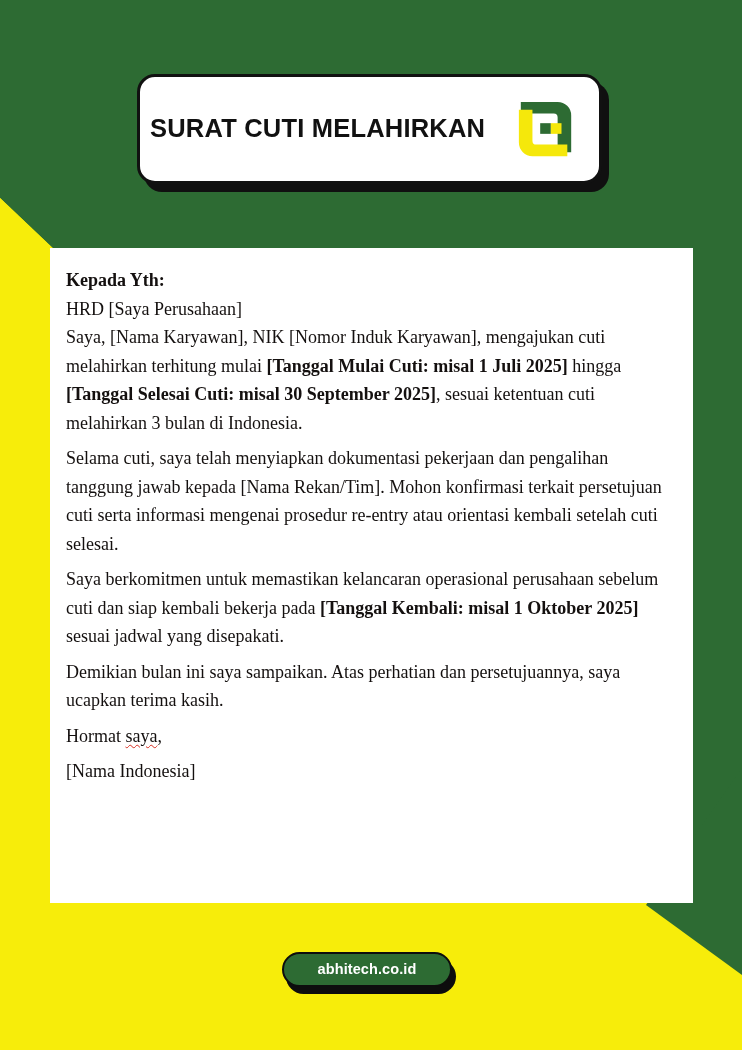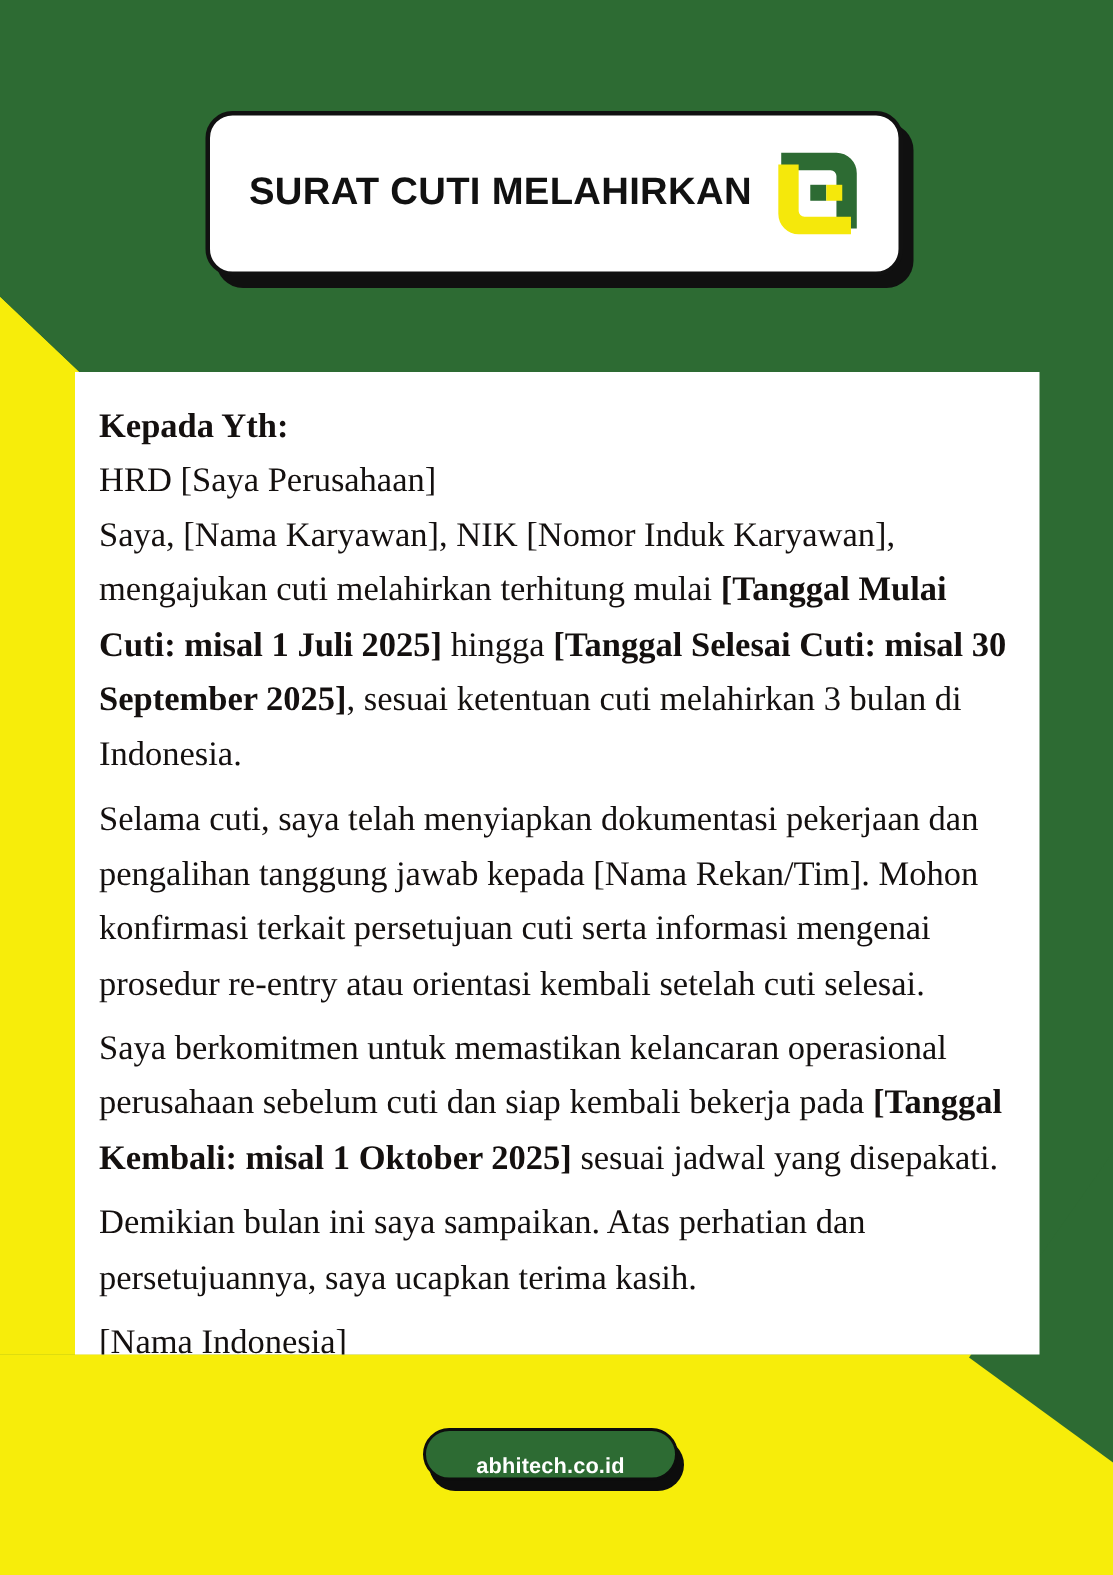--- a/index.html
+++ b/index.html
@@ -49,21 +49,21 @@
     left: 0;
     top: 0;
     width: 465px;
     height: 110px;
     background: #ffffff;
     border: 3px solid #111111;
     border-radius: 18px;
     display: flex;
     align-items: center;
     justify-content: flex-start;
-    padding-left: 26px;
+    padding-left: 10px;
   }
   .title-text {
     font-family: "Liberation Sans", sans-serif;
     font-weight: bold;
     font-size: 25.5px;
     letter-spacing: 0.2px;
     color: #111111;
     white-space: nowrap;
     line-height: 1;
   }
@@ -85,21 +85,21 @@
     width: 643px;
     height: 655px;
     background: #ffffff;
     z-index: 3;
     padding: 18px 22px 10px 16px;
     overflow: hidden;
   }
 
   .letter-body {
     font-family: "Liberation Serif", "DejaVu Serif", serif;
-    font-size: 23px;
+    font-size: 18px;
     line-height: 1.585;
     color: #14100f;
     text-align: left;
   }
 
   .para { margin: 0; }
   .para + .para { margin-top: 7px; }
   .para.tight + .para.tight { margin-top: 0; }
 
   .bold { font-weight: bold; }
@@ -132,21 +132,21 @@
   .badge {
     position: absolute;
     left: 0;
     top: 0;
     width: 170px;
     height: 35px;
     background: #2d6b33;
     border: 2.5px solid #0d0d0d;
     border-radius: 20px;
     display: flex;
-    align-items: flex-end;
+    align-items: center;
     justify-content: center;
   }
   .badge-text {
     font-family: "Liberation Sans", sans-serif;
     font-weight: bold;
     font-size: 14.5px;
     color: #ffffff;
     letter-spacing: 0.1px;
     line-height: 1;
   }
@@ -207,20 +207,23 @@
     </p>
 
     <p class="para">Selama cuti, saya telah menyiapkan dokumentasi pekerjaan dan pengalihan tanggung jawab kepada [Nama Rekan/Tim]. Mohon konfirmasi terkait persetujuan cuti serta informasi mengenai prosedur re-entry atau orientasi kembali setelah cuti selesai.</p>
 
     <p class="para">
       <span>Saya berkomitmen untuk memastikan kelancaran operasional perusahaan sebelum cuti dan siap kembali bekerja pada </span><span class="bold">[Tanggal Kembali: misal 1 Oktober 2025]</span><span> sesuai jadwal yang disepakati.</span>
     </p>
 
     <p class="para">Demikian bulan ini saya sampaikan. Atas perhatian dan persetujuannya, saya ucapkan terima kasih.</p>
 
+    <p class="para">
+      <span>Hormat </span><span class="misspell">saya</span><span>,</span>
+    </p>
     <p class="para tight">[Nama Indonesia]</p>
 
   </div>
 </div>
 
 <div class="badge-wrap">
   <div class="badge-shadow"></div>
   <div class="badge">
     <span class="badge-text">abhitech.co.id</span>
   </div>

